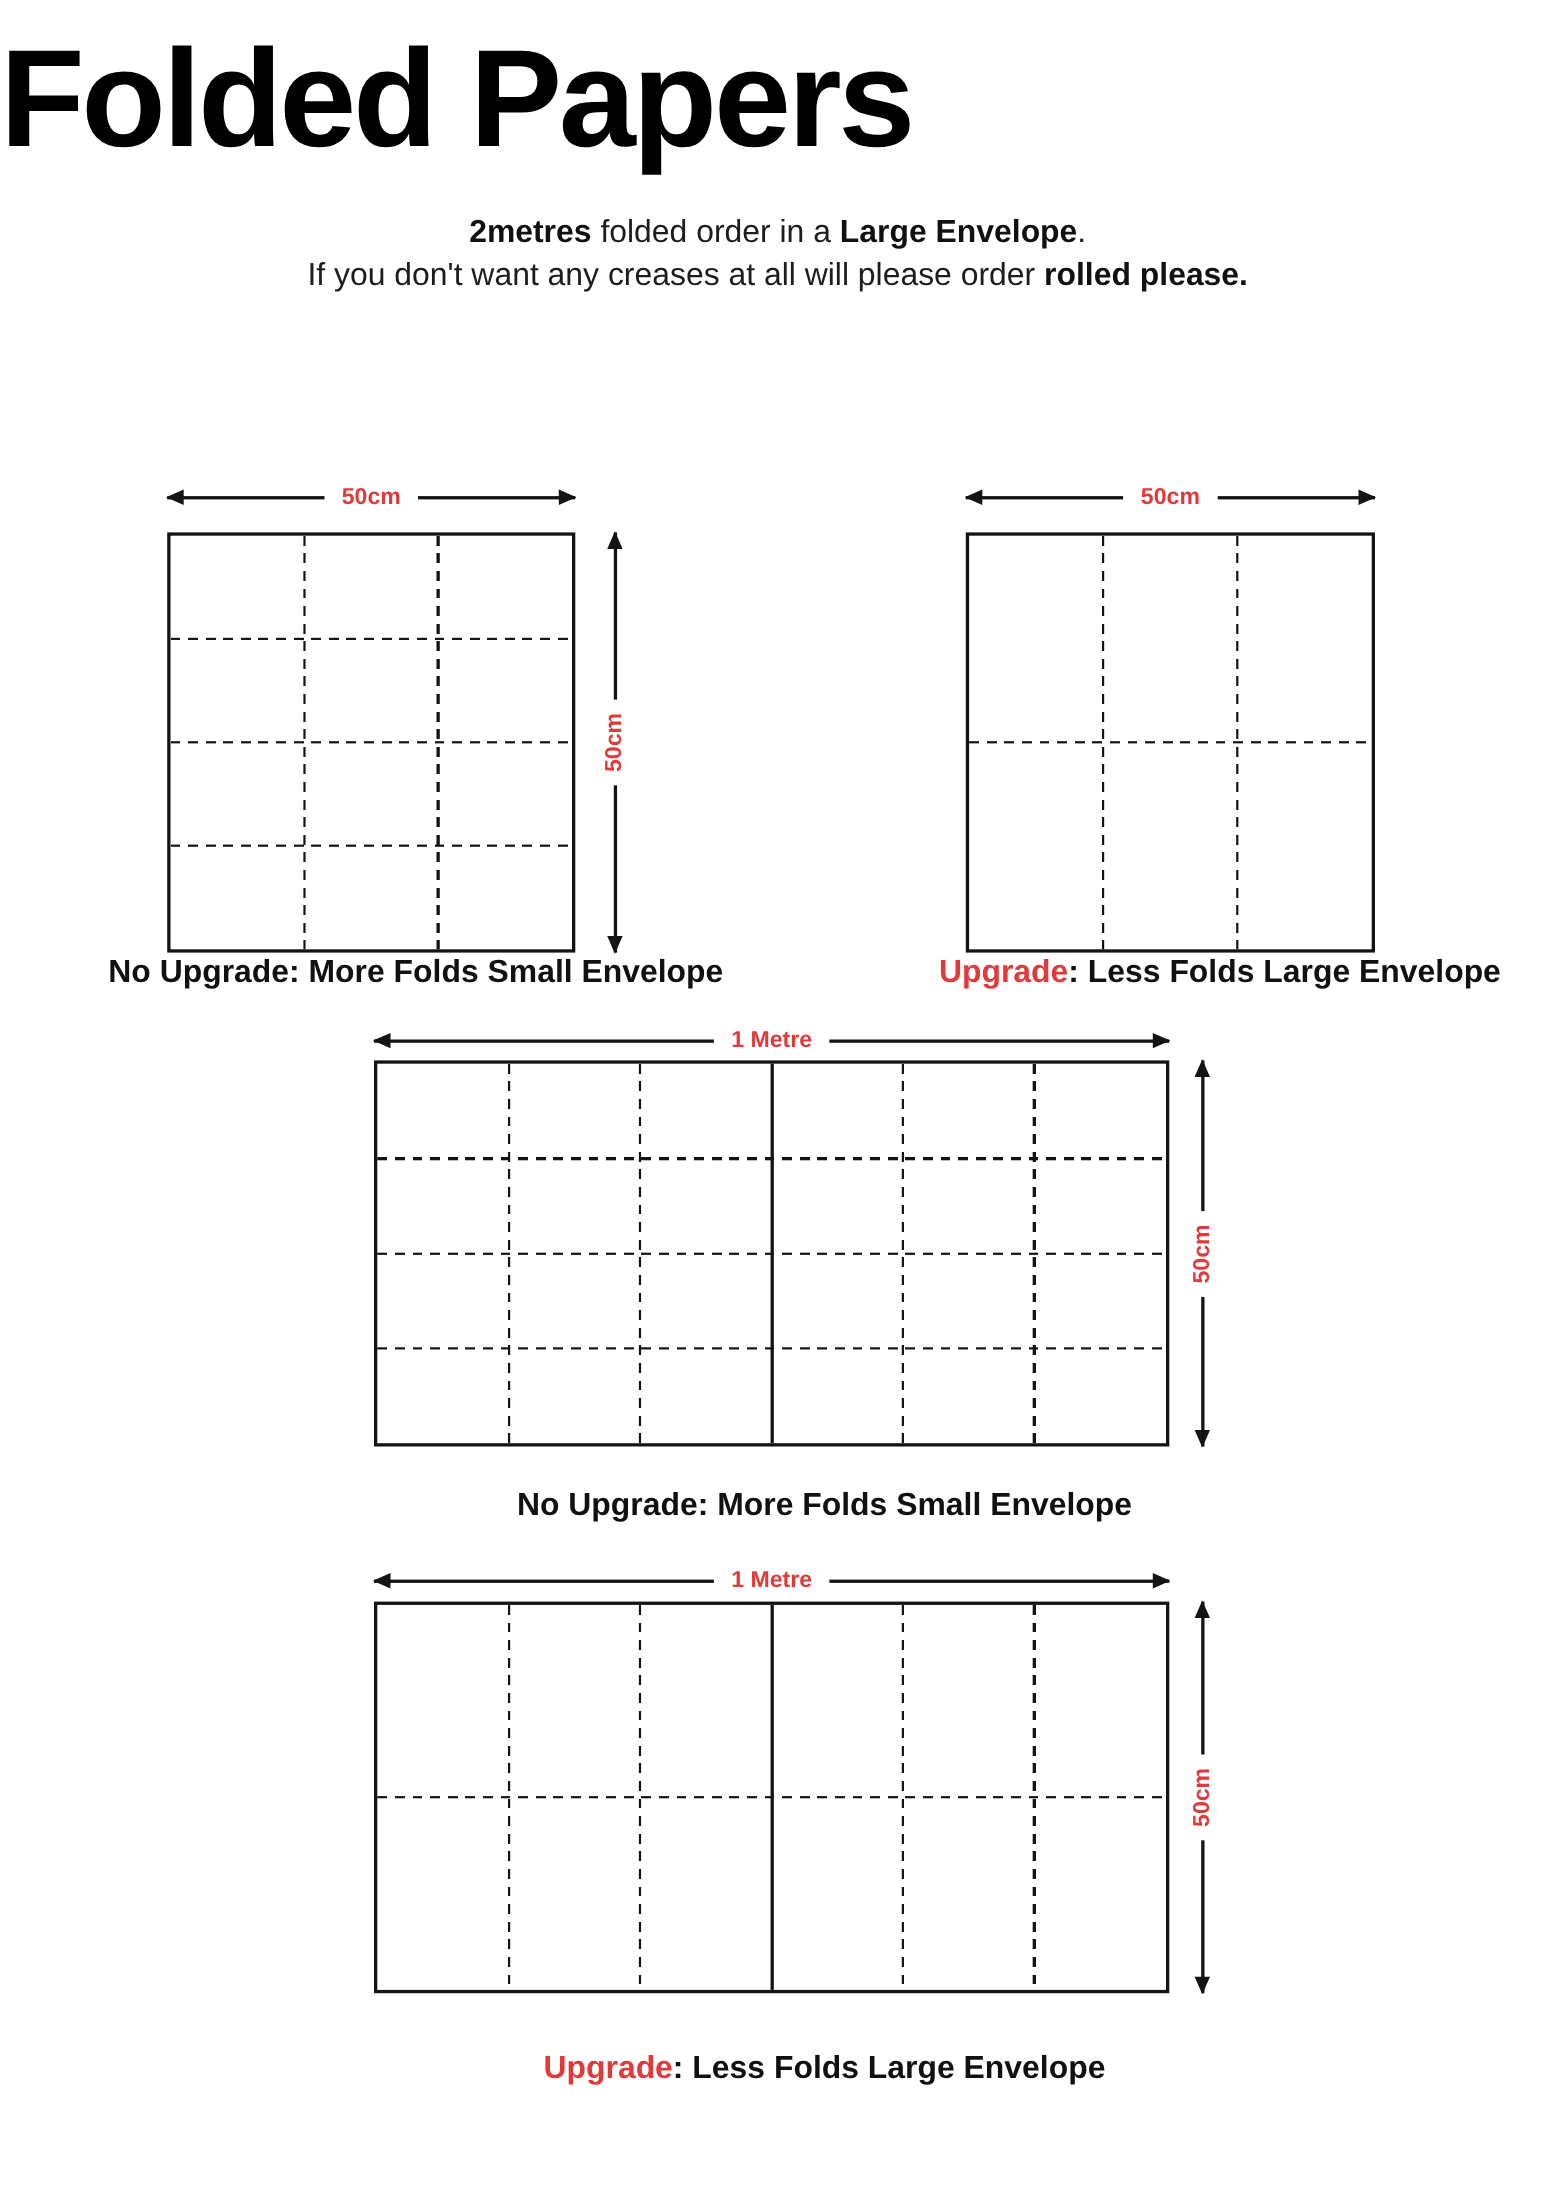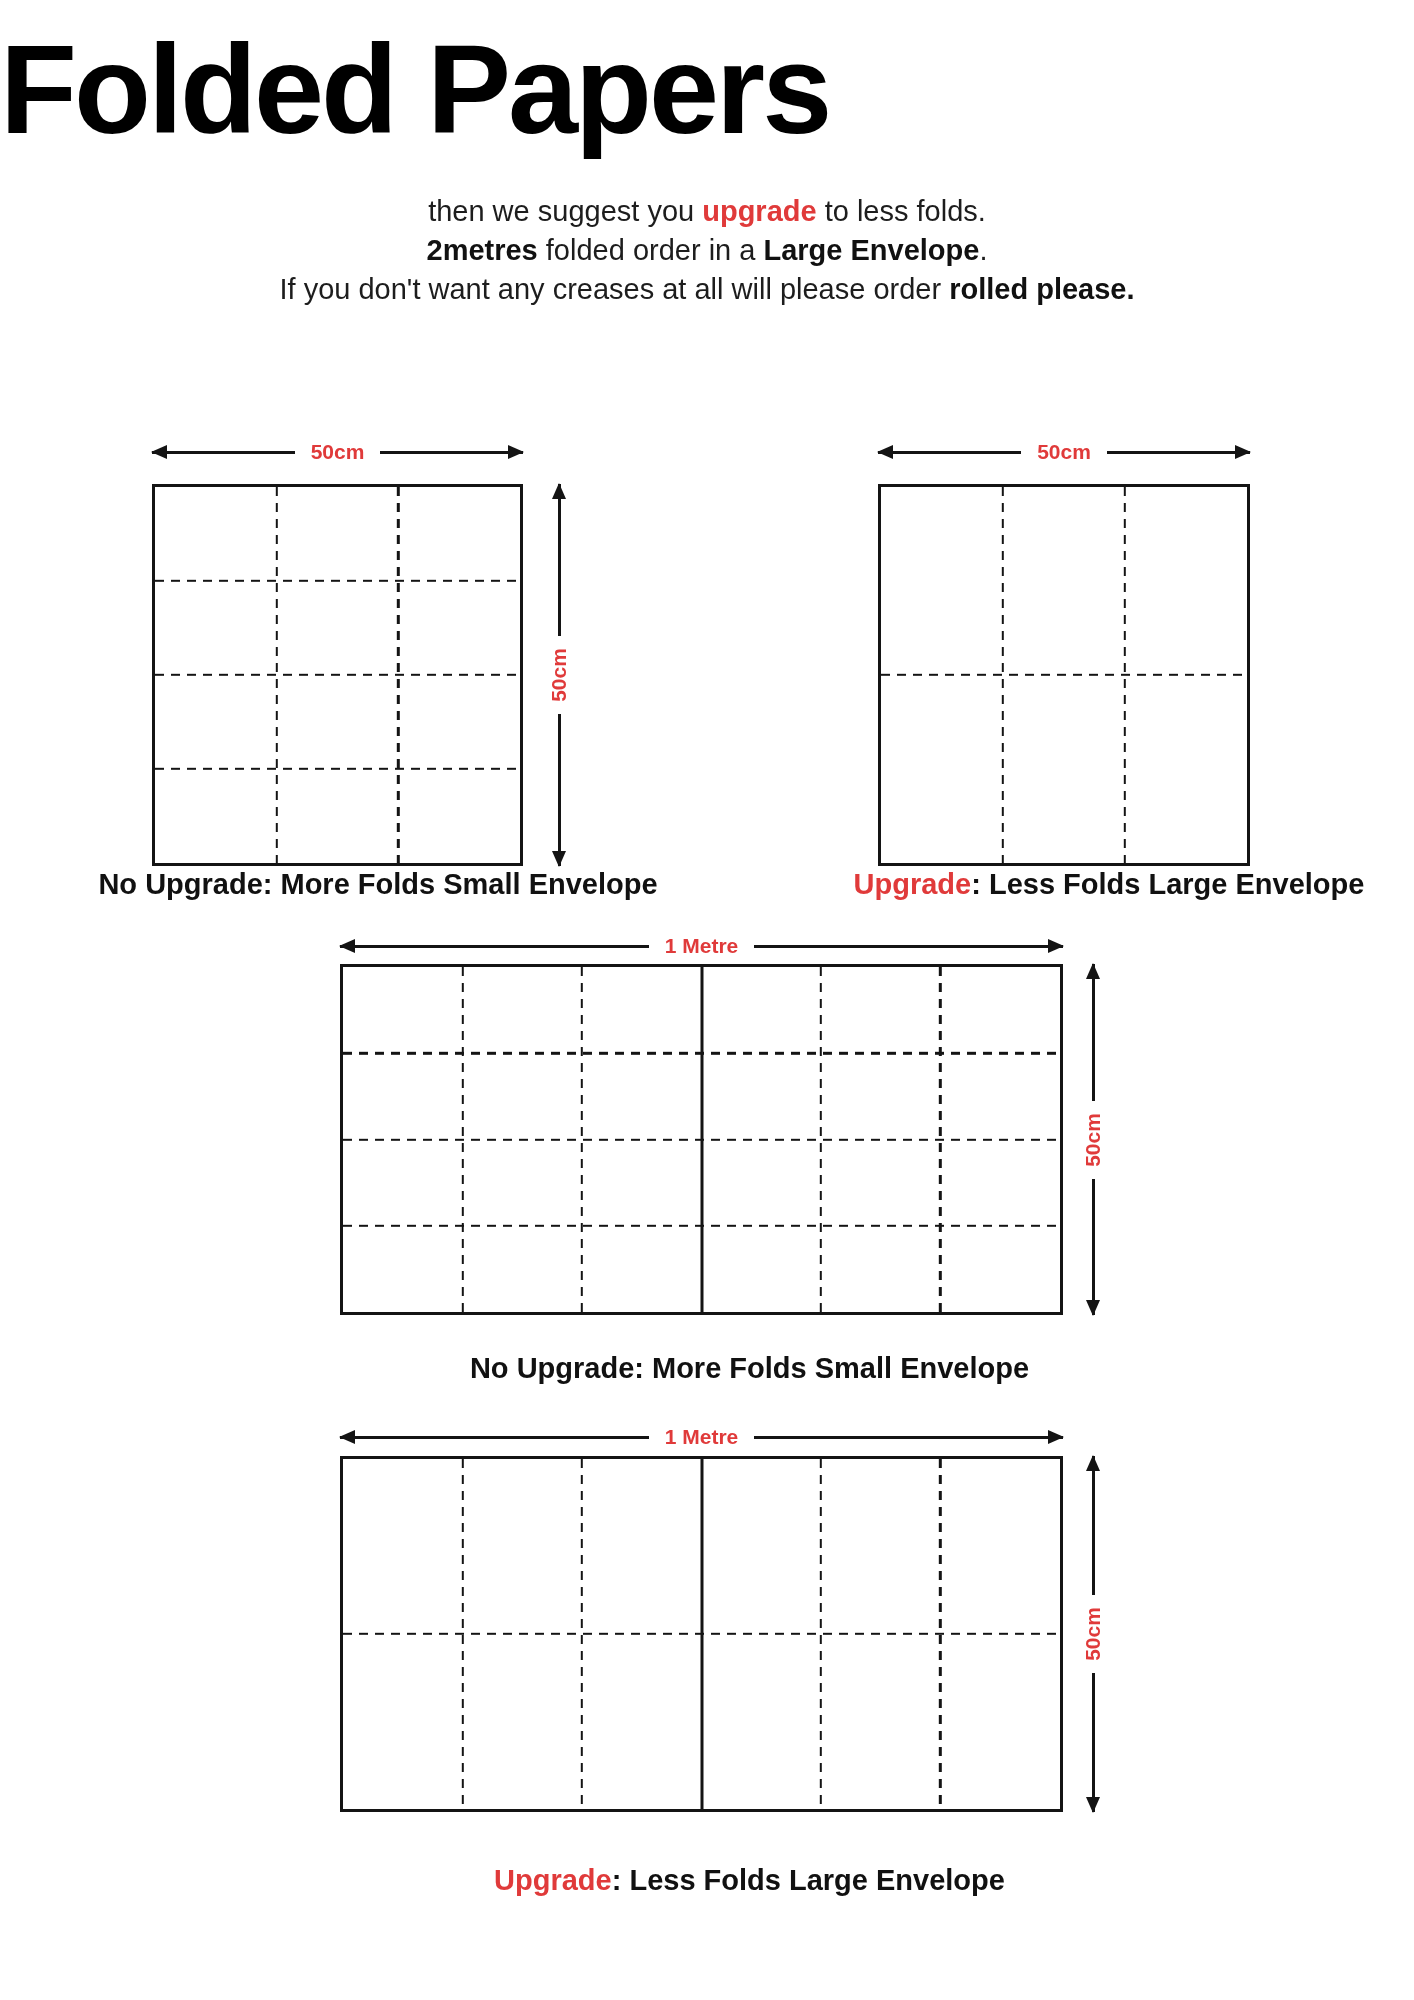--- a/index.html
+++ b/index.html
@@ -65,21 +65,20 @@
   .caption{position:absolute;text-align:center;font-weight:bold;font-size:29px;line-height:36px;color:#111;padding-left:48px;}
 </style>
 </head>
 <body>
 
 <div class="canvas">
 
   <h1 class="title">Folded Papers</h1>
 
   <div class="intro">
-    <p><span>then we suggest you </span><span class="r">upgrade</span><span> to less folds.</span></p>
     <p><span class="b">2metres</span><span> folded order in a </span><span class="b">Large Envelope</span><span>.</span></p>
     <p><span>If you don't want any creases at all will please order </span><span class="b">rolled please.</span></p>
   </div>
 
   <div class="harrow" style="left:152px;top:439px;width:371px">
     <span class="seg segL"></span>
     <span class="alabel">50cm</span>
     <span class="seg segR"></span>
   </div>
   <div class="paper" style="left:152px;top:484px;width:371px;height:382px">

